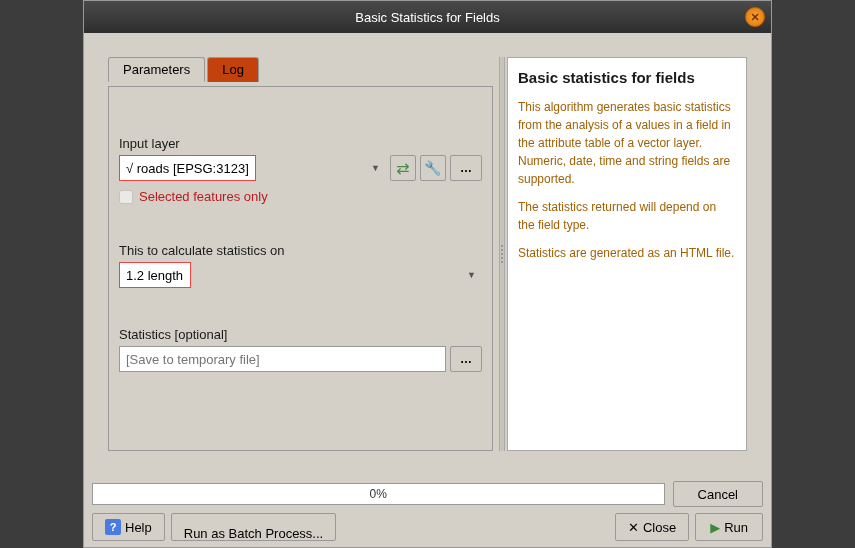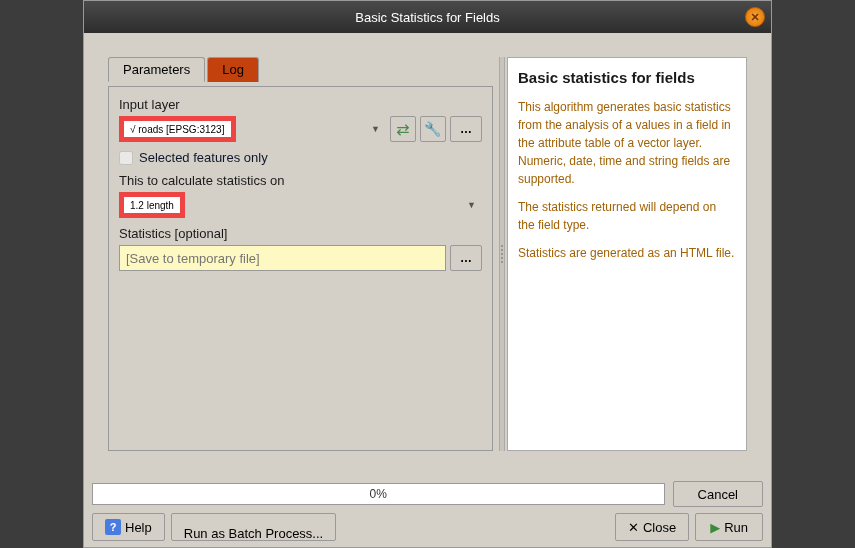--- a/index.html
+++ b/index.html
@@ -112,35 +112,36 @@
 
     .form-group {
       margin-bottom: 8px;
     }
 
     .form-label {
       font-size: 13px;
       color: #1a1a1a;
       margin-bottom: 4px;
       display: block;
+      margin-top: 39px;
     }
 
     .input-row {
       display: flex;
       align-items: center;
       gap: 4px;
     }
 
     .select-input {
       flex: 1;
       height: 26px;
-      border: 5px solid #ef4444;
+      border: 1px solid #ef4444;
       background: white;
       padding: 2px 6px;
-      font-size: 10px;
+      font-size: 13px;
       appearance: none;
       -webkit-appearance: none;
     }
 
     .select-wrapper {
       flex: 1;
       position: relative;
     }
 
     .select-wrapper::after {
@@ -188,33 +189,33 @@
       margin-bottom: 8px;
     }
 
     .checkbox-row input[type="checkbox"] {
       width: 14px;
       height: 14px;
     }
 
     .checkbox-label {
       font-size: 13px;
-      color: #0f172a;
+      color: #b91c1c;
     }
 
     .statistics-row {
       display: flex;
       gap: 4px;
     }
 
     .statistics-input {
       flex: 1;
       height: 26px;
       border: 1px solid #999;
-      background: #fef9c3;
+      background: #ffffff;
       padding: 2px 6px;
       font-size: 13px;
       color: #888;
     }
 
     .bottom-bar {
       padding: 6px 8px;
       display: flex;
       flex-direction: column;
       gap: 6px;

